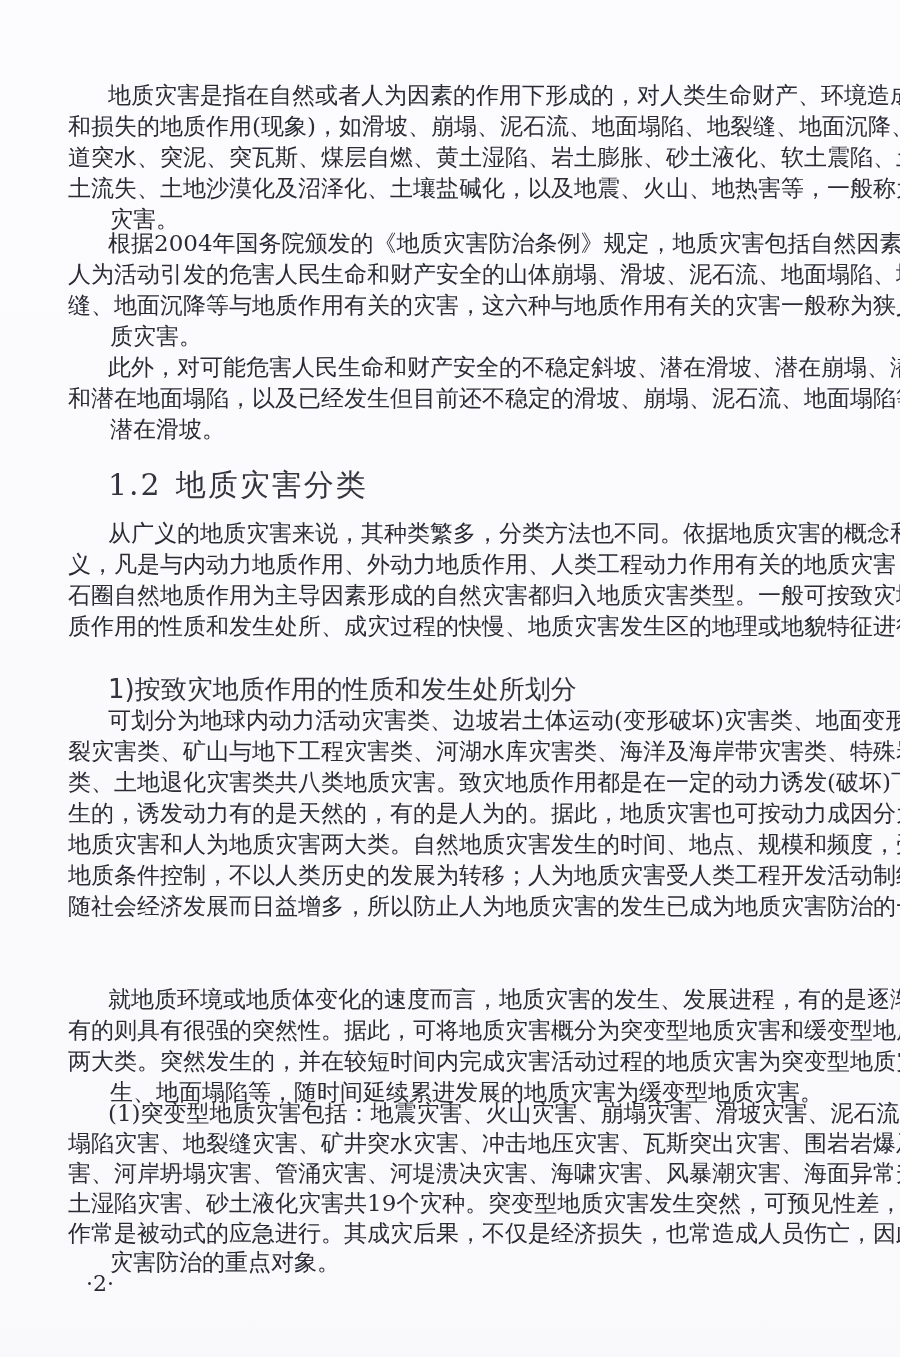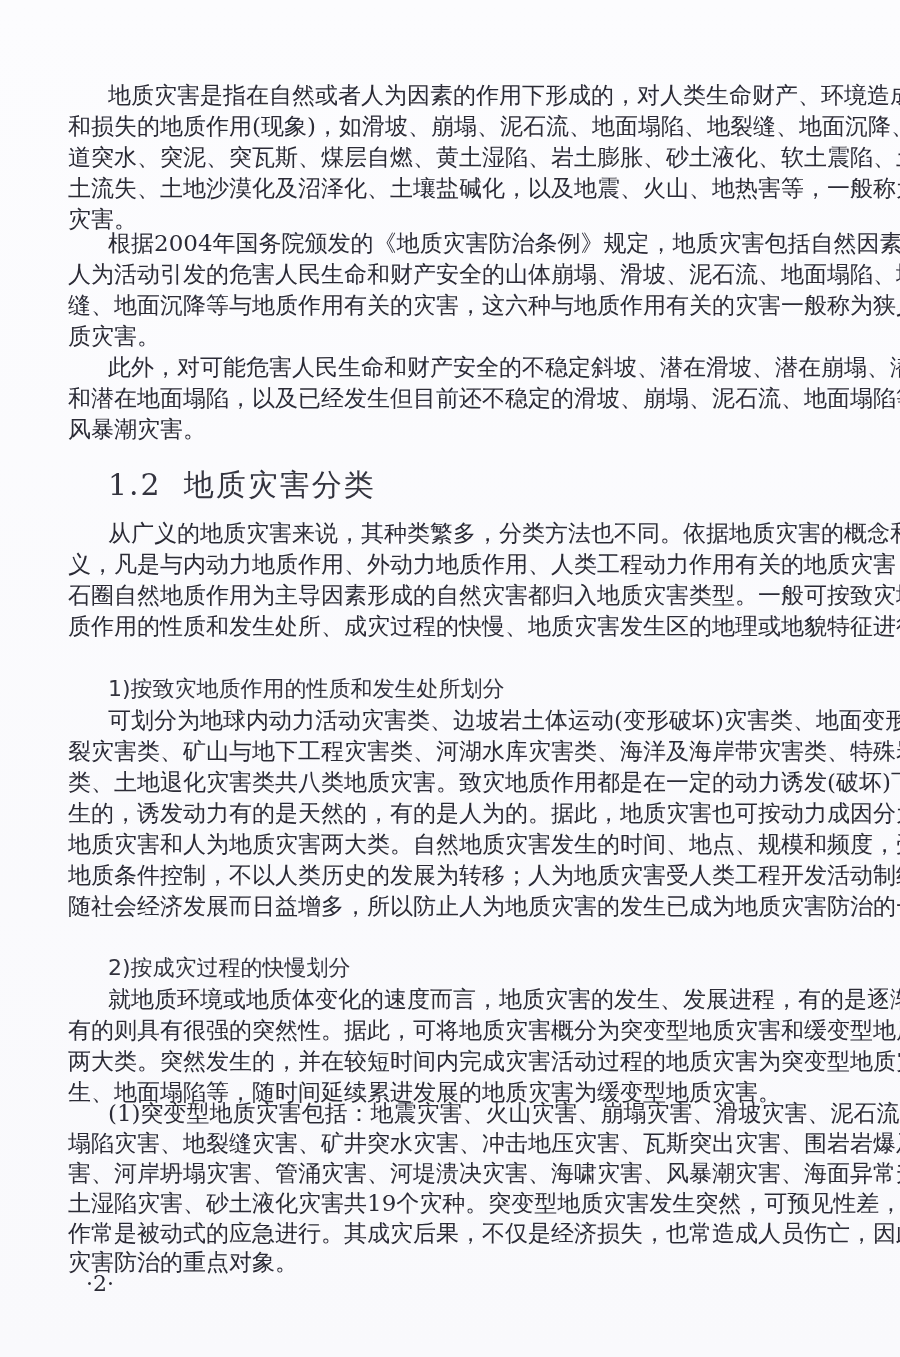--- a/index.html
+++ b/index.html
@@ -19,31 +19,31 @@
     left: 68px;
     width: 770px;
     height: 30px;
     font-size: 23px;
     line-height: 30px;
     white-space: nowrap;
     text-align: justify;
     text-align-last: justify;
     letter-spacing: 0px;
   }
-  .line.last { text-align-last: left; }
+  .line.last { text-align-last: left; margin-left: 42px; }
   .line.indent { left: 108px; width: 730px; }
-  .line.sub { left: 108px; width: auto; text-align-last: left; font-size: 22px; font-family: "DejaVu Sans", "Liberation Sans", sans-serif; color: #33333e; }
+  .line.sub { left: 108px; width: auto; text-align-last: left; font-size: 26px; font-family: "DejaVu Sans", "Liberation Sans", sans-serif; color: #33333e; }
   .heading {
     position: absolute; left: 108px; top: 465px; height: 40px;
     font-size: 30px; line-height: 40px; white-space: nowrap;
     font-family: "DejaVu Sans", "Liberation Sans", sans-serif;
     color: #34343f;
     letter-spacing: 2px;
   }
-  .heading .num { margin-right: 22px; font-family: "DejaVu Serif", serif; }
+  .heading .num { margin-right: 14px; font-family: "DejaVu Serif", serif; }
   .pagenum {
     position: absolute; left: 86px; top: 1270px;
     font-size: 22px; line-height: 28px; color: #2b2b36;
   }
 </style>
 </head>
 <body>
 
 <div class="page">
 
@@ -53,42 +53,41 @@
   <div class="line" style="top:173px">土流失、土地沙漠化及沼泽化、土壤盐碱化，以及地震、火山、地热害等，一般称为广义地质</div>
   <div class="line last" style="top:204px">灾害。</div>
 
   <div class="line indent" style="top:228px">根据2004年国务院颁发的《地质灾害防治条例》规定，地质灾害包括自然因素或者</div>
   <div class="line" style="top:259px">人为活动引发的危害人民生命和财产安全的山体崩塌、滑坡、泥石流、地面塌陷、地裂</div>
   <div class="line" style="top:290px">缝、地面沉降等与地质作用有关的灾害，这六种与地质作用有关的灾害一般称为狭义地</div>
   <div class="line last" style="top:321px">质灾害。</div>
 
   <div class="line indent" style="top:352px">此外，对可能危害人民生命和财产安全的不稳定斜坡、潜在滑坡、潜在崩塌、潜在泥石流</div>
   <div class="line" style="top:383px">和潜在地面塌陷，以及已经发生但目前还不稳定的滑坡、崩塌、泥石流、地面塌陷等，称为地</div>
-  <div class="line last" style="top:414px">风暴潮灾害。</div>
+  <div class="line last" style="top:414px">潜在滑坡。</div>
 
   <div class="heading">
     <span class="num">1.2</span><span>地质灾害分类</span>
   </div>
 
   <div class="line indent" style="top:518px">从广义的地质灾害来说，其种类繁多，分类方法也不同。依据地质灾害的概念和含</div>
   <div class="line" style="top:549px">义，凡是与内动力地质作用、外动力地质作用、人类工程动力作用有关的地质灾害，以岩</div>
   <div class="line" style="top:580px">石圈自然地质作用为主导因素形成的自然灾害都归入地质灾害类型。一般可按致灾地</div>
   <div class="line" style="top:611px">质作用的性质和发生处所、成灾过程的快慢、地质灾害发生区的地理或地貌特征进行</div>
 
   <div class="line sub" style="top:674px">1)按致灾地质作用的性质和发生处所划分</div>
 
   <div class="line indent" style="top:705px">可划分为地球内动力活动灾害类、边坡岩土体运动(变形破坏)灾害类、地面变形破</div>
   <div class="line" style="top:736px">裂灾害类、矿山与地下工程灾害类、河湖水库灾害类、海洋及海岸带灾害类、特殊岩土灾害</div>
   <div class="line" style="top:767px">类、土地退化灾害类共八类地质灾害。致灾地质作用都是在一定的动力诱发(破坏)下发</div>
   <div class="line" style="top:798px">生的，诱发动力有的是天然的，有的是人为的。据此，地质灾害也可按动力成因分为自然</div>
   <div class="line" style="top:829px">地质灾害和人为地质灾害两大类。自然地质灾害发生的时间、地点、规模和频度，受自然</div>
   <div class="line" style="top:860px">地质条件控制，不以人类历史的发展为转移；人为地质灾害受人类工程开发活动制约，常</div>
   <div class="line" style="top:891px">随社会经济发展而日益增多，所以防止人为地质灾害的发生已成为地质灾害防治的一个</div>
 
-  <div class="line sub" style="top:953px">2)按成灾过程的快慢划分</div>
 
   <div class="line indent" style="top:984px">就地质环境或地质体变化的速度而言，地质灾害的发生、发展进程，有的是逐渐完成的，</div>
   <div class="line" style="top:1015px">有的则具有很强的突然性。据此，可将地质灾害概分为突变型地质灾害和缓变型地质灾害</div>
   <div class="line" style="top:1046px">两大类。突然发生的，并在较短时间内完成灾害活动过程的地质灾害为突变型地质灾害；发</div>
   <div class="line last" style="top:1077px">生、地面塌陷等，随时间延续累进发展的地质灾害为缓变型地质灾害。</div>
 
   <div class="line indent" style="top:1098px">(1)突变型地质灾害包括：地震灾害、火山灾害、崩塌灾害、滑坡灾害、泥石流灾害、地面</div>
   <div class="line" style="top:1128px">塌陷灾害、地裂缝灾害、矿井突水灾害、冲击地压灾害、瓦斯突出灾害、围岩岩爆及大变形灾</div>
   <div class="line" style="top:1158px">害、河岸坍塌灾害、管涌灾害、河堤溃决灾害、海啸灾害、风暴潮灾害、海面异常升降灾害、黄</div>
   <div class="line" style="top:1188px">土湿陷灾害、砂土液化灾害共19个灾种。突变型地质灾害发生突然，可预见性差，其防治工</div>

